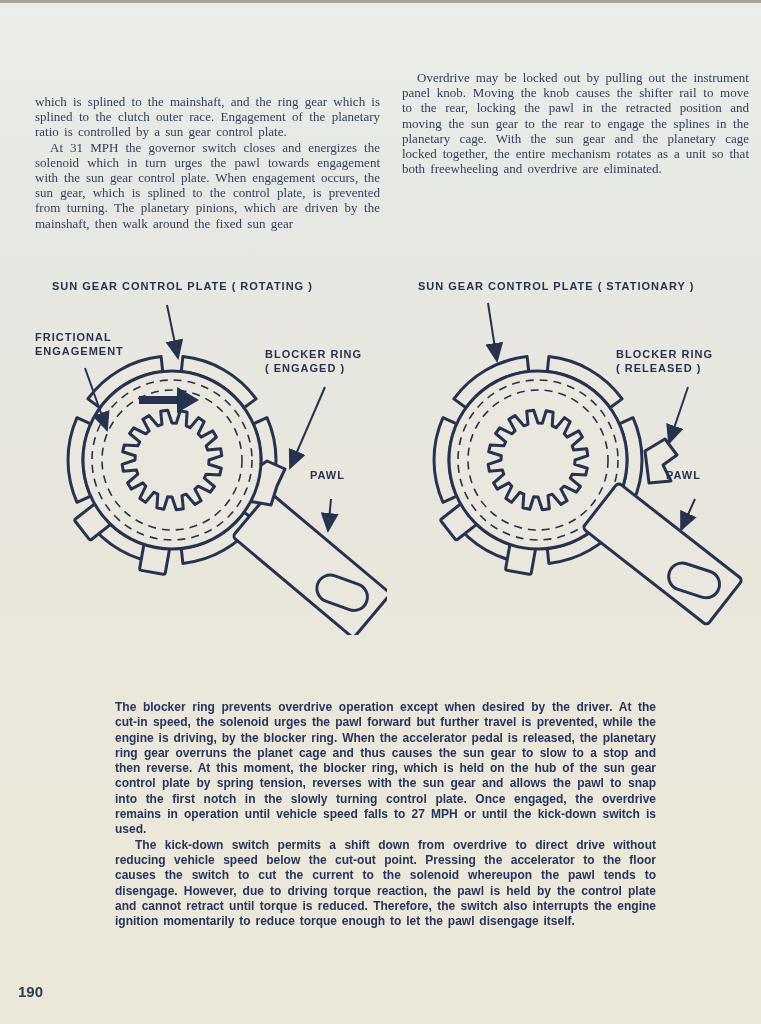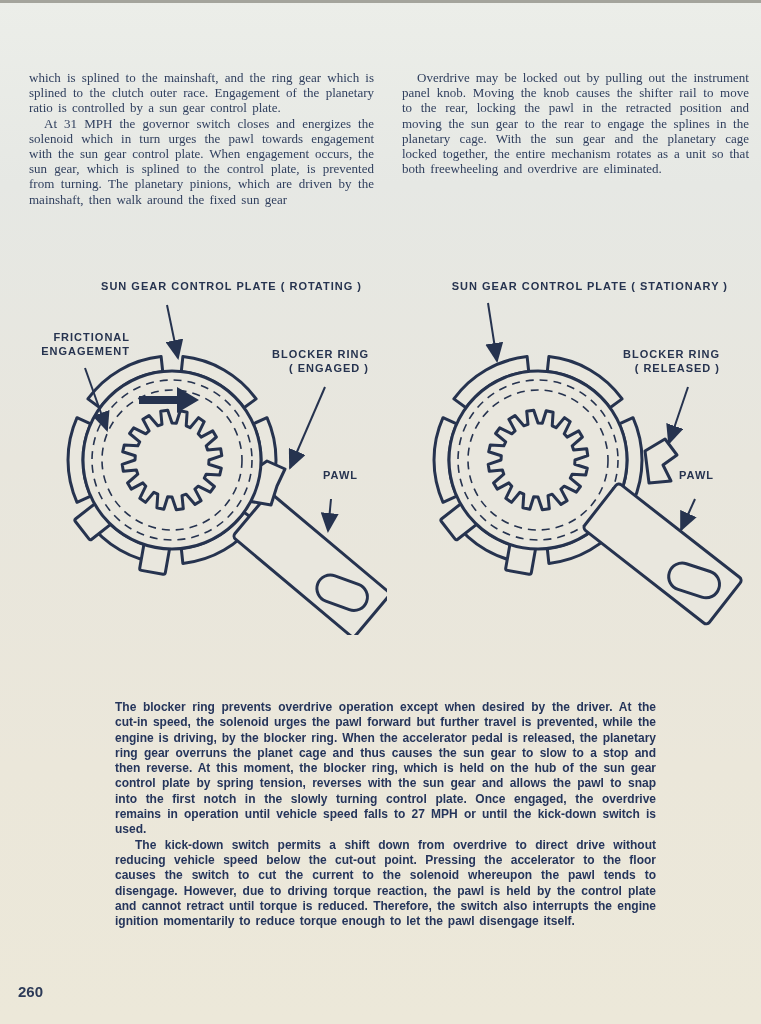--- a/index.html
+++ b/index.html
@@ -11,30 +11,30 @@
   .page::before{
     content:""; position:absolute; left:0; top:0; width:100%; height:3px;
     background:#6a675d; opacity:.55;
   }
   
   .col {
     position:absolute; top:70px; width:345px;
     font-family:"Liberation Serif", serif; font-size:13px; line-height:15.2px;
     color:#31405f; text-align:justify; word-spacing:2px;
   }
-  .col-left { left:29px; }
+  .col-left { left:35px;margin-top:24px; }
   .col-right{ left:402px; width:347px; }
   .col p.indent { text-indent:15px; }
   
   .figure { position:absolute; top:275px; width:360px; height:360px; }
   .figure-left { left:27px; }
   .figure-right{ left:393px; }
   .fig-label {
     position:absolute; font-family:"Liberation Sans", sans-serif; font-weight:700;
-    font-size:11px; letter-spacing:1px; color:#26334f; text-align:right; line-height:14px;
+    font-size:11px; letter-spacing:1px; color:#26334f; text-align:left; line-height:14px;
   }
   .lbl-plate   { left:25px; top:4px;  width:310px; }
   .lbl-frict   { left:8px;  top:55px; width:95px;  }
   .lbl-blockerL{ left:238px;top:72px; width:104px; }
   .lbl-blockerR{ left:223px;top:72px; width:104px; }
   .lbl-pawlL   { left:283px;top:193px;width:48px;  }
   .lbl-pawlR   { left:273px;top:193px;width:48px;  }
   .fig-caption {
     position:absolute; left:0; top:333px; width:360px; text-align:center;
     font-family:"Liberation Sans", sans-serif; font-weight:700;
@@ -170,14 +170,14 @@
       <div>( RELEASED )</div>
     </div>
     <div class="fig-label lbl-pawlR">PAWL</div>
   </div>
 
   <div class="section">
     <p>The blocker ring prevents overdrive operation except when desired by the driver. At the cut-in speed, the solenoid urges the pawl forward but further travel is prevented, while the engine is driving, by the blocker ring. When the accelerator pedal is released, the planetary ring gear overruns the planet cage and thus causes the sun gear to slow to a stop and then reverse. At this moment, the blocker ring, which is held on the hub of the sun gear control plate by spring tension, reverses with the sun gear and allows the pawl to snap into the first notch in the slowly turning control plate. Once engaged, the overdrive remains in operation until vehicle speed falls to 27 MPH or until the kick-down switch is used.</p>
     <p class="indent">The kick-down switch permits a shift down from overdrive to direct drive without reducing vehicle speed below the cut-out point. Pressing the accelerator to the floor causes the switch to cut the current to the solenoid whereupon the pawl tends to disengage. However, due to driving torque reaction, the pawl is held by the control plate and cannot retract until torque is reduced. Therefore, the switch also interrupts the engine ignition momentarily to reduce torque enough to let the pawl disengage itself.</p>
   </div>
 
-  <div class="page-number">260</div>
+  <div class="page-number">190</div>
 </div>
 
 </body></html>

